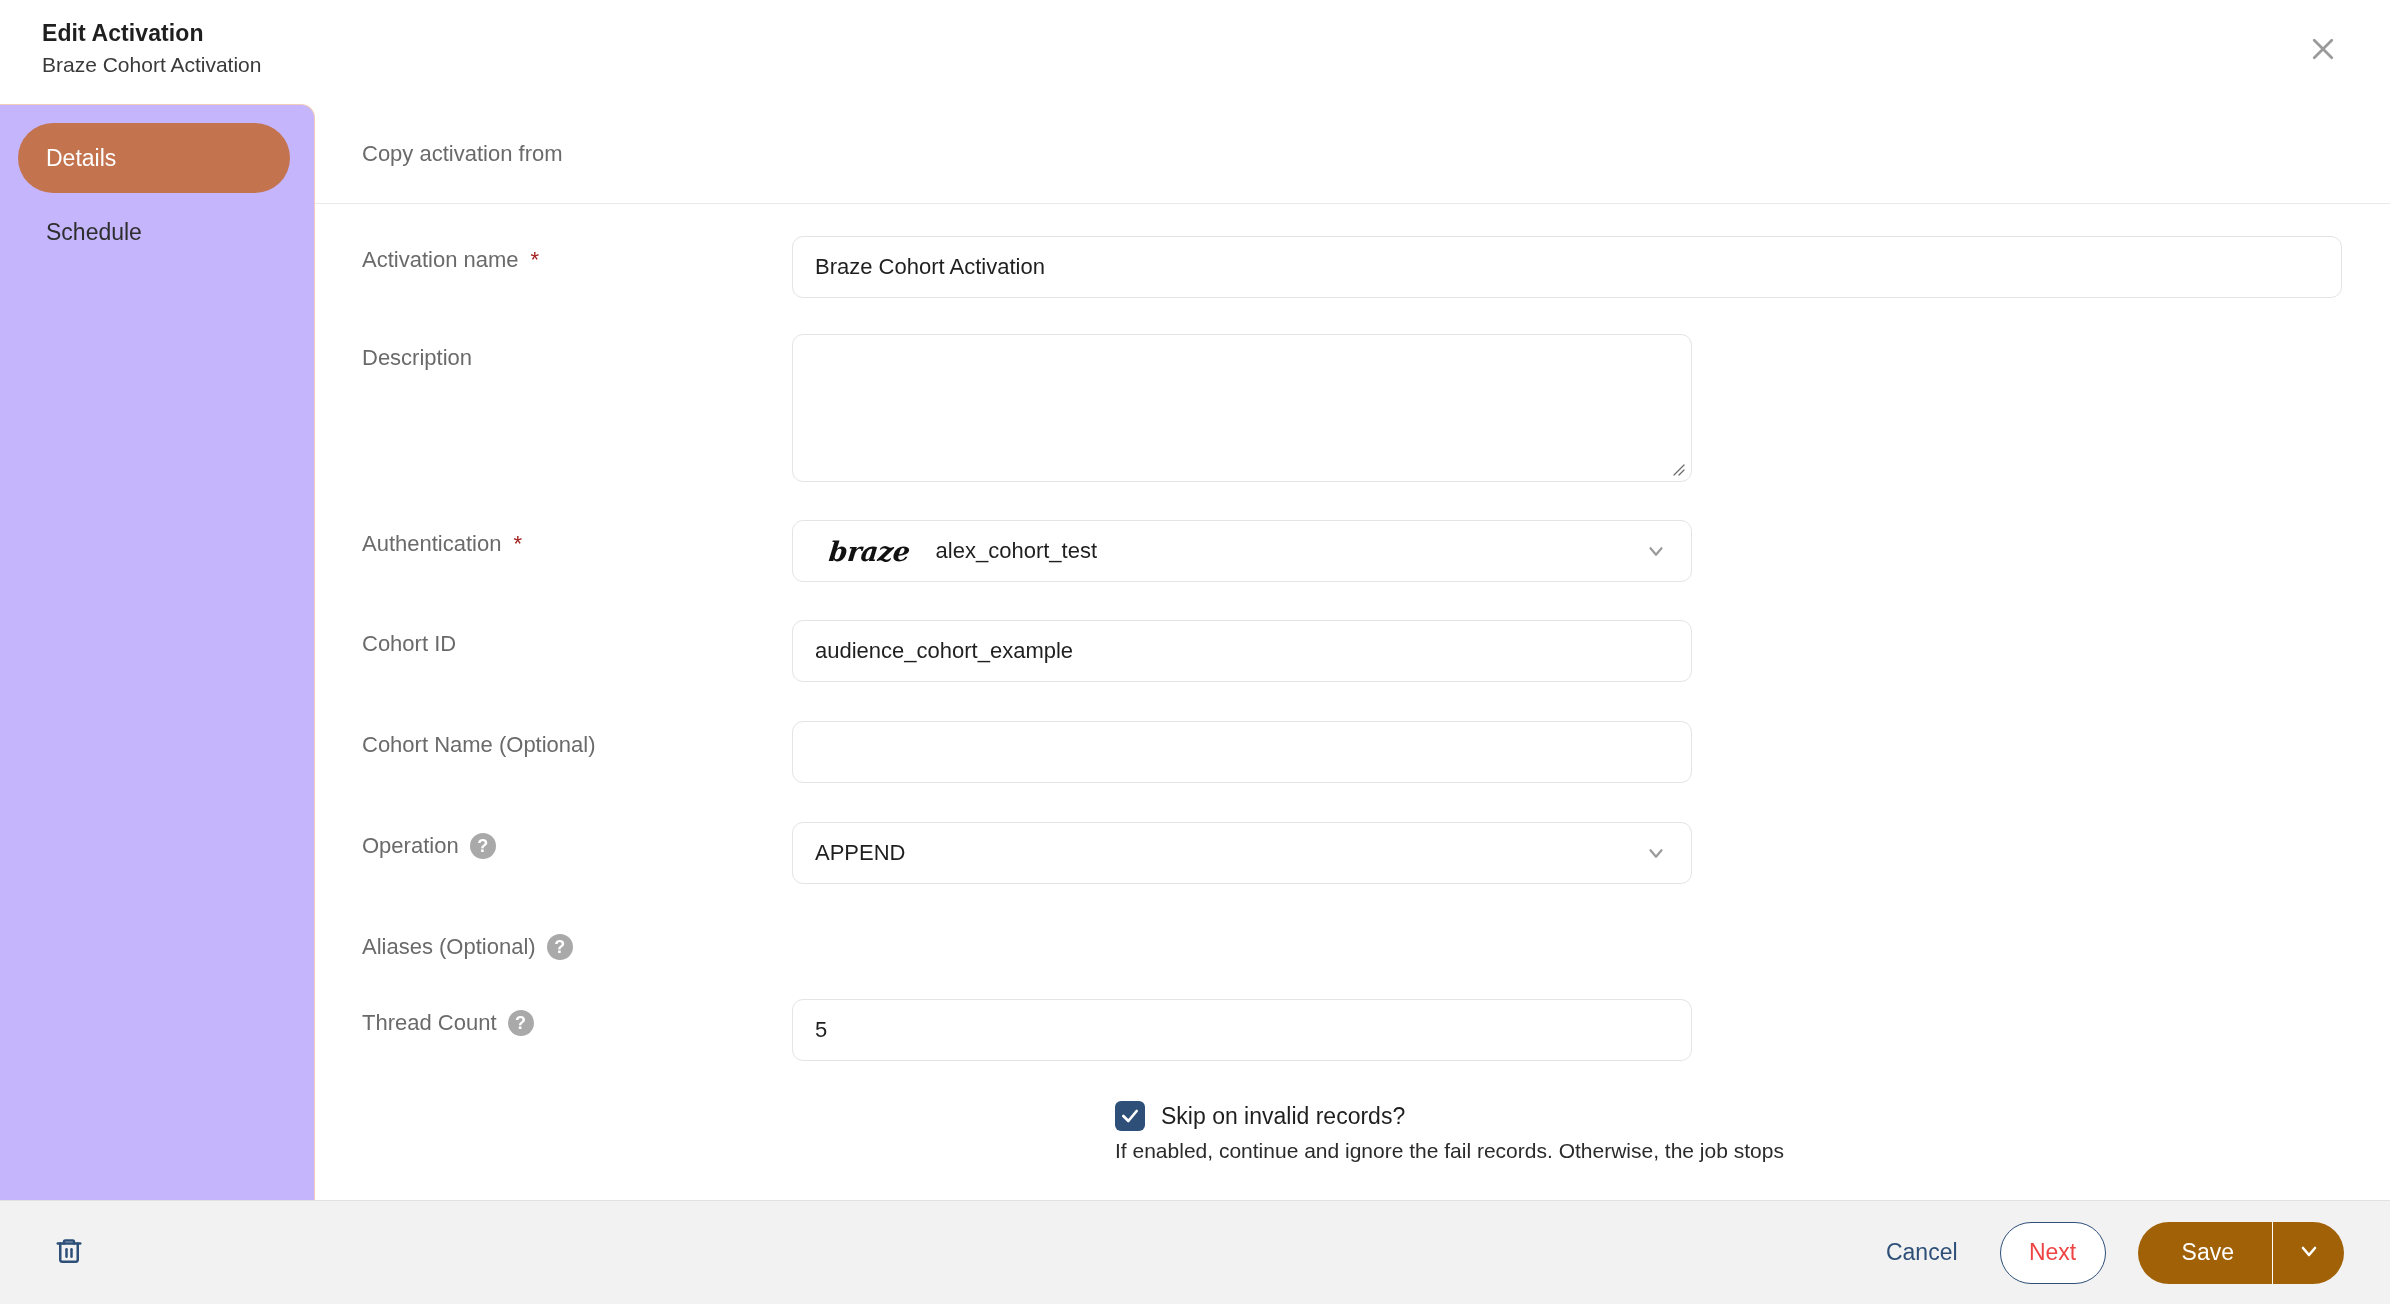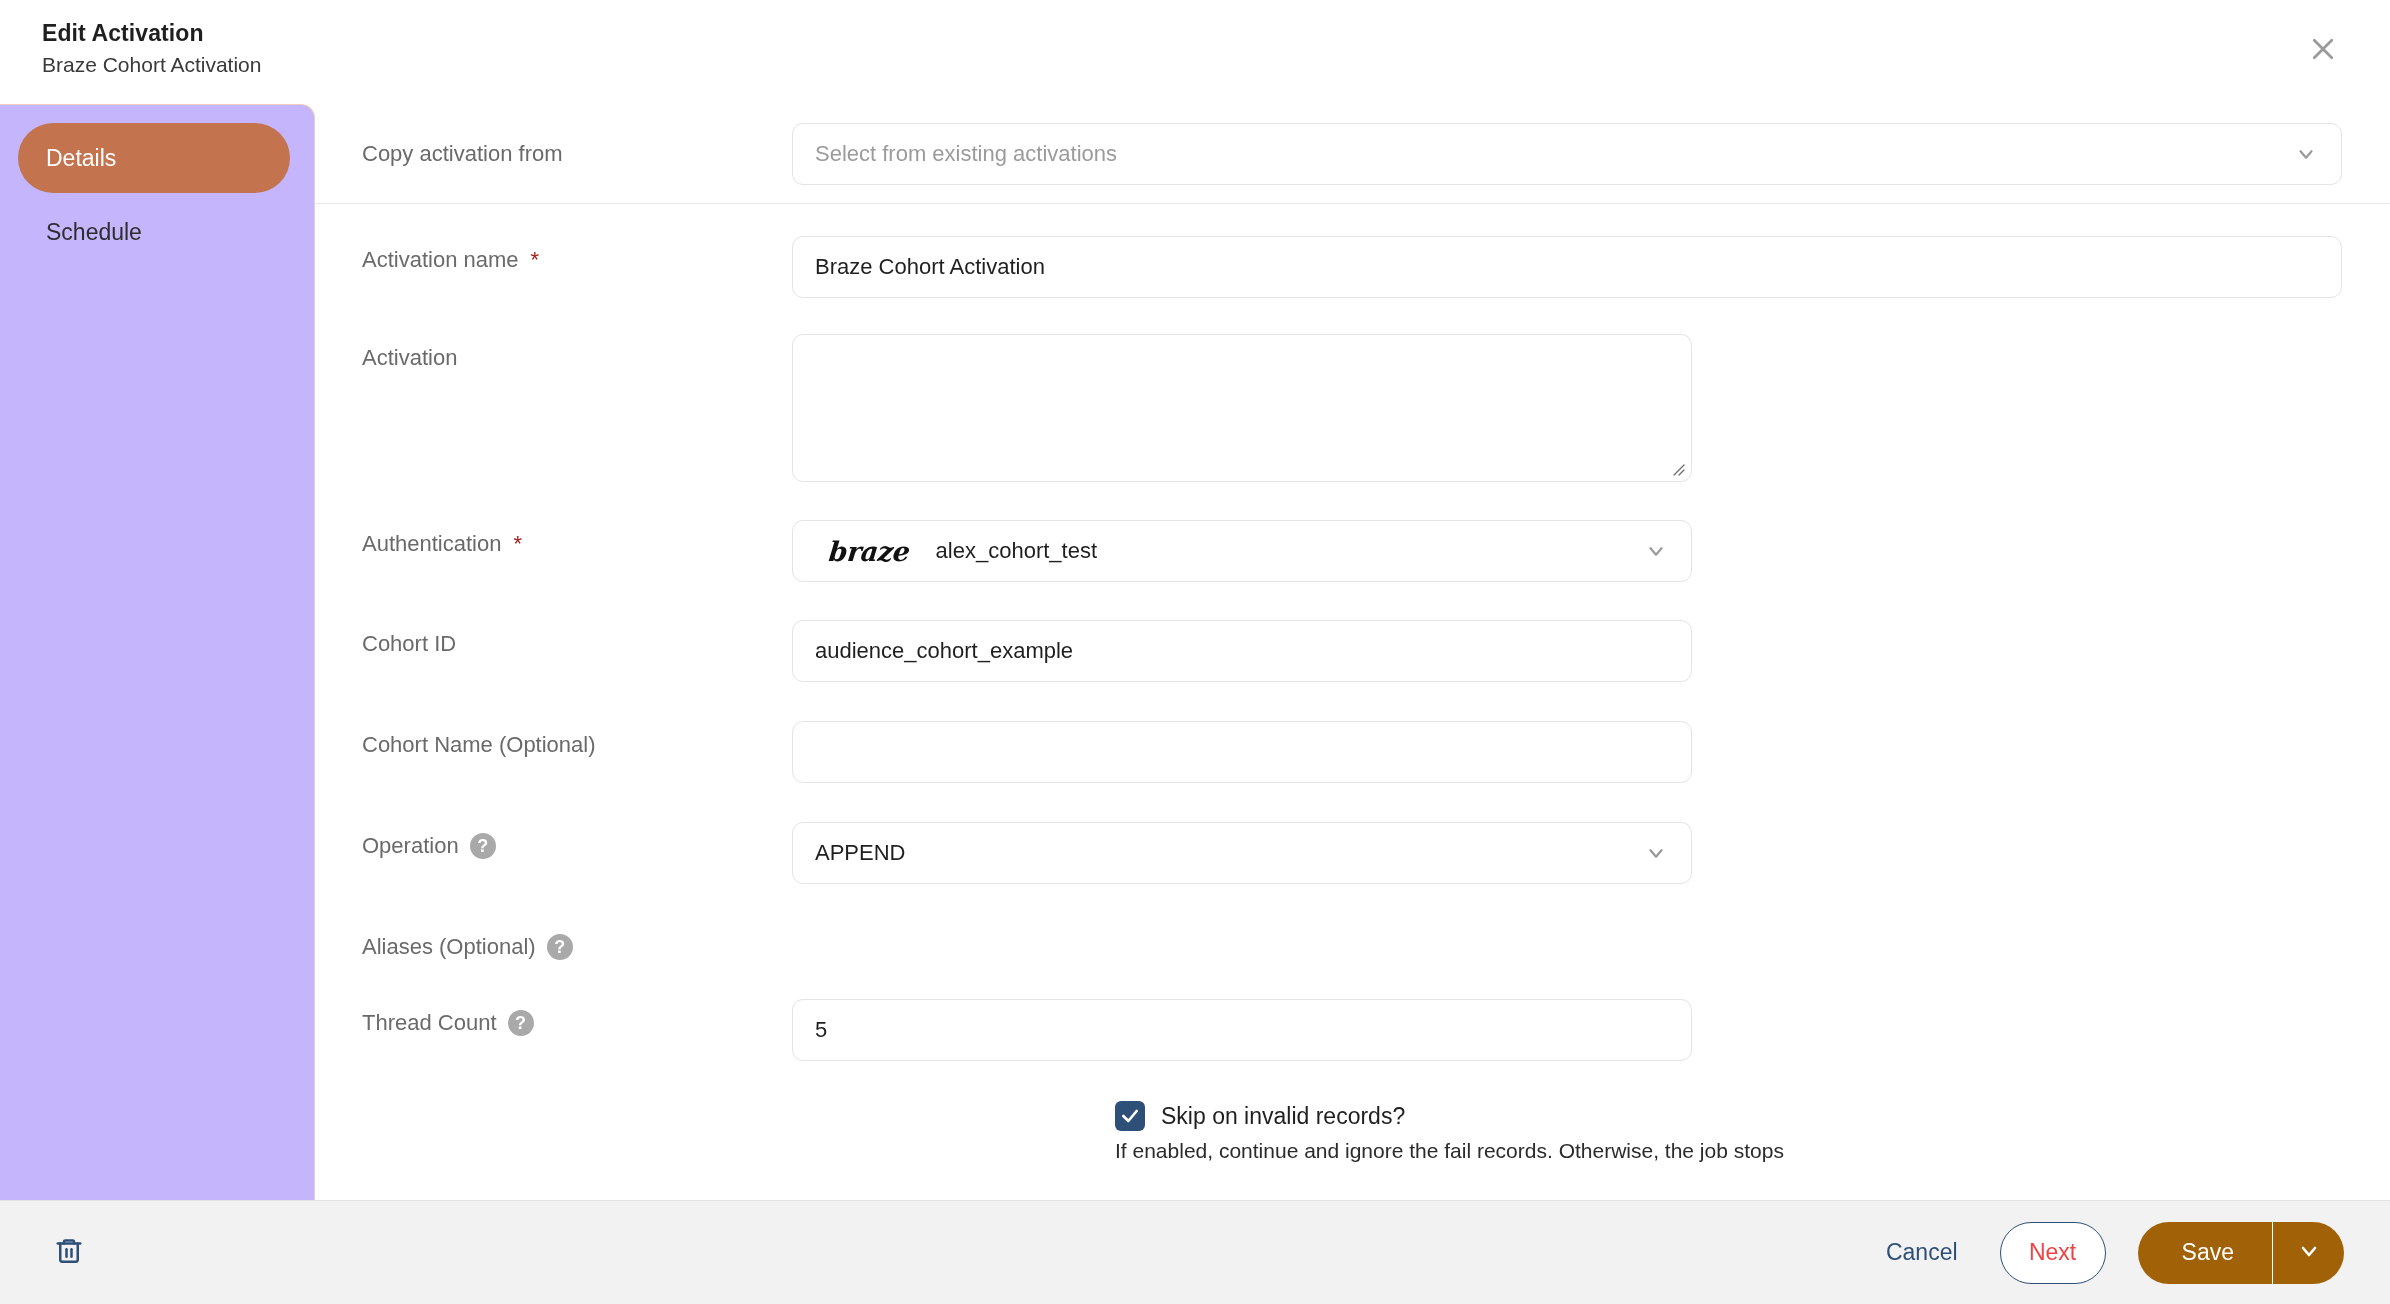--- a/index.html
+++ b/index.html
@@ -254,48 +254,38 @@
       </div>
       <div class="side-item">
         <span>Schedule</span>
       </div>
     </div>
 
     <div class="form">
 
       <div class="row row-copy">
         <div class="lbl">Copy activation from</div>
-        <div class="ctrl">
-          <div class="field select ph w-wide">
-            <span>Select from existing activations</span>
-            <span class="chev">
-              <svg width="22" height="22" viewBox="0 0 24 24" fill="none" stroke="#9a9a9a" stroke-width="2.4" stroke-linecap="round" stroke-linejoin="round">
-                  <polyline points="6 9 12 16 18 9"></polyline>
-                </svg>
-            </span>
-          </div>
-        </div>
       </div>
 
       <div class="sp-0"></div>
 
       <div class="row" style="margin-top:8px">
         <div class="lbl">
           <span>Activation name</span>
             <span class="req">*</span>
         </div>
         <div class="ctrl">
           <div class="field w-wide">
             <span>Braze Cohort Activation</span>
           </div>
         </div>
       </div>
 
       <div class="row" style="margin-top:36px">
-        <div class="lbl">Activation</div>
+        <div class="lbl">Description</div>
         <div class="ctrl">
           <div class="textarea">
             <span class="resize-grip">
               <svg width="18" height="18" viewBox="0 0 18 18" fill="none" stroke="#6b6b6b" stroke-width="1.2" stroke-linecap="round">
                 <line x1="16" y1="6" x2="6" y2="16"></line>
                   <line x1="16" y1="11" x2="11" y2="16"></line>
               </svg>
             </span>
           </div>
         </div>

